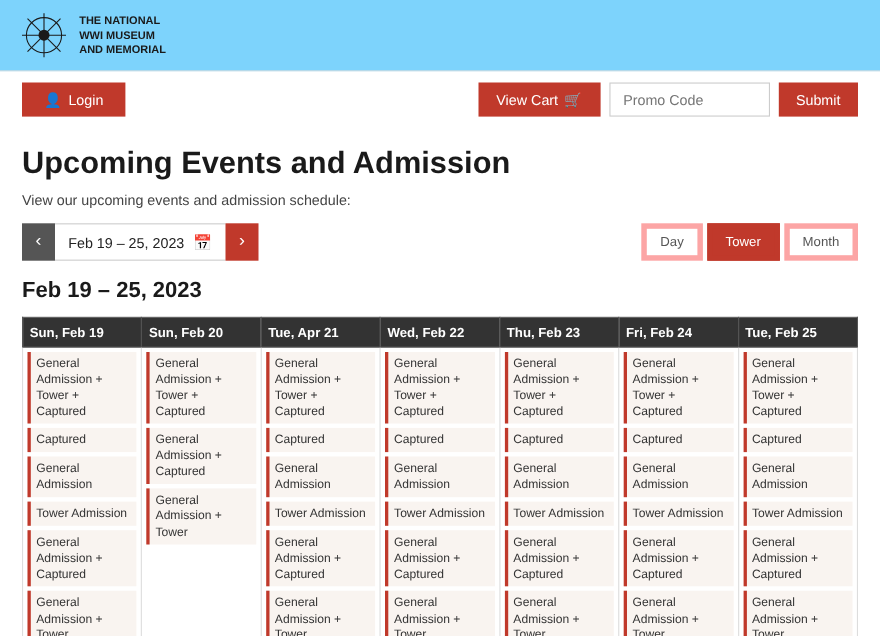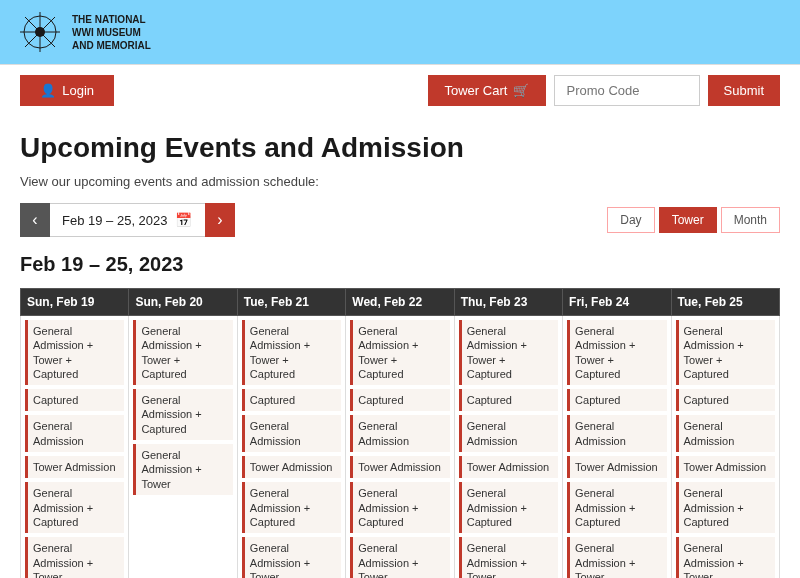--- a/index.html
+++ b/index.html
@@ -171,21 +171,21 @@
       color: #555;
       font-size: 14px;
     }
     .view-toggle {
       display: flex;
       align-items: center;
       gap: 4px;
     }
     .view-btn {
       padding: 5px 12px;
-      border: 1px solid #fca5a5;
+      border: 5px solid #fca5a5;
       background: #fff;
       color: #555;
       font-size: 12px;
       cursor: pointer;
     }
     .view-btn.active {
       background: #c0392b;
       color: #fff;
       border-color: #c0392b;
     }
@@ -254,21 +254,21 @@
   </div>
 </div>
 
 <div class="action-bar">
   <button class="login-btn">
     <span>👤</span>
     <span>Login</span>
   </button>
   <div class="action-bar-right">
     <button class="view-cart-btn">
-      <span>Tower Cart</span>
+      <span>View Cart</span>
       <span>🛒</span>
     </button>
     <input class="promo-input" type="text" placeholder="Promo Code" style="">
     <button class="submit-btn">Submit</button>
   </div>
 </div>
 
 <div class="main-content">
   <h1 class="page-title">Upcoming Events and Admission</h1>
   <p class="subtitle">View our upcoming events and admission schedule:</p>
@@ -289,21 +289,21 @@
     </div>
   </div>
 
   <h2 class="week-heading">Feb 19 – 25, 2023</h2>
 
   <table class="calendar-table">
     <thead>
       <tr>
         <th>Sun, Feb 19</th>
         <th>Sun, Feb 20</th>
-        <th>Tue, Feb 21</th>
+        <th>Tue, Apr 21</th>
         <th>Wed, Feb 22</th>
         <th>Thu, Feb 23</th>
         <th>Fri, Feb 24</th>
         <th>Tue, Feb 25</th>
       </tr>
     </thead>
     <tbody>
       <tr>
         <td>
           <div class="event-item">General Admission + Tower + Captured</div>

